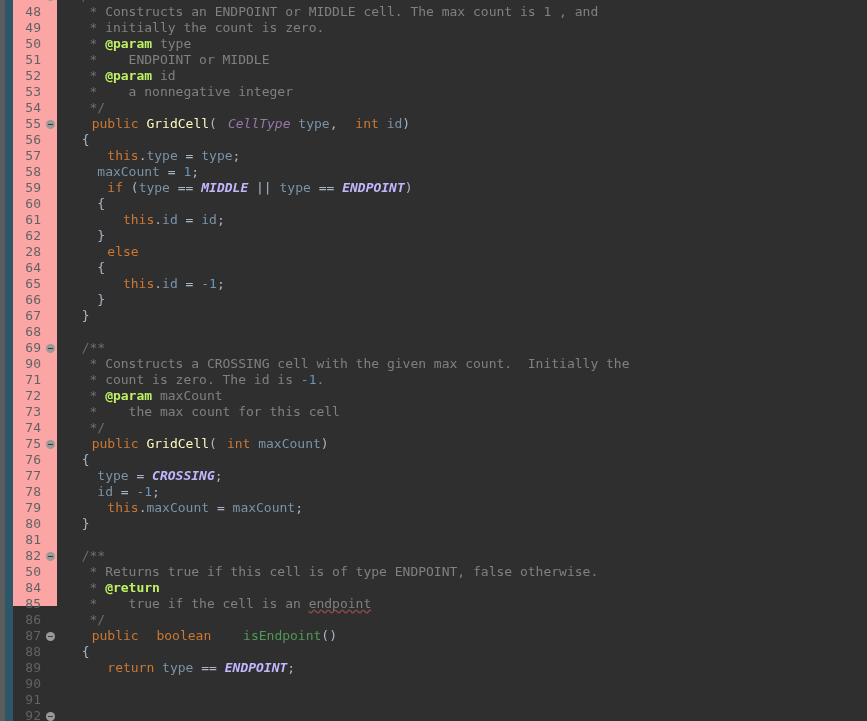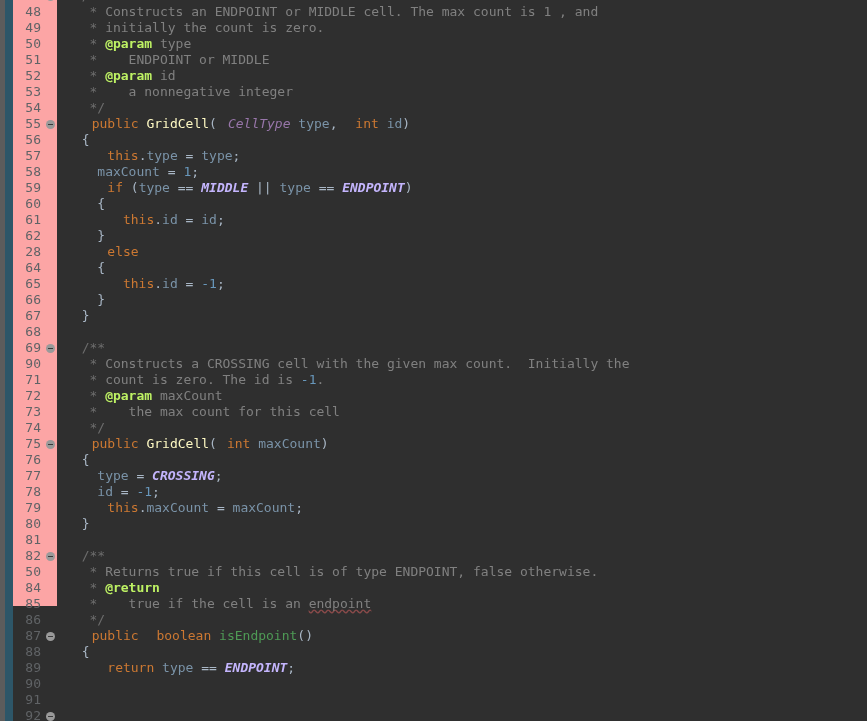--- a/index.html
+++ b/index.html
@@ -99,21 +99,21 @@
   }
   .cline {
     height: 16px;
     line-height: 16px;
     white-space: pre;
   }
 
   
   .t-kw       { color: #cc7832; margin-left: 10px; }
   .t-class    { color: #fef9c3; }            
-  .t-method   { color: #4e9a55; }
+  .t-method   { color: #4e9a55; margin-left: 24px; }
   .t-param    { color: #9876aa; font-style: italic; margin-left: 11px; }  
   .t-ident    { color: #7a93a8; }
   .t-num      { color: #6897bb; }            
   .t-const    { color: #c4b5fd; font-weight: bold; font-style: italic; } 
   .t-punct    { color: #a9b7c6; }
   .t-op       { color: #a9b7c6; }
   .t-cmt      { color: #808080; }            
   .t-cmt-dim  { color: #6d6d6d; }            
   .t-tag      { color: #bef264; font-weight: bold; }  
   .t-typo     {

